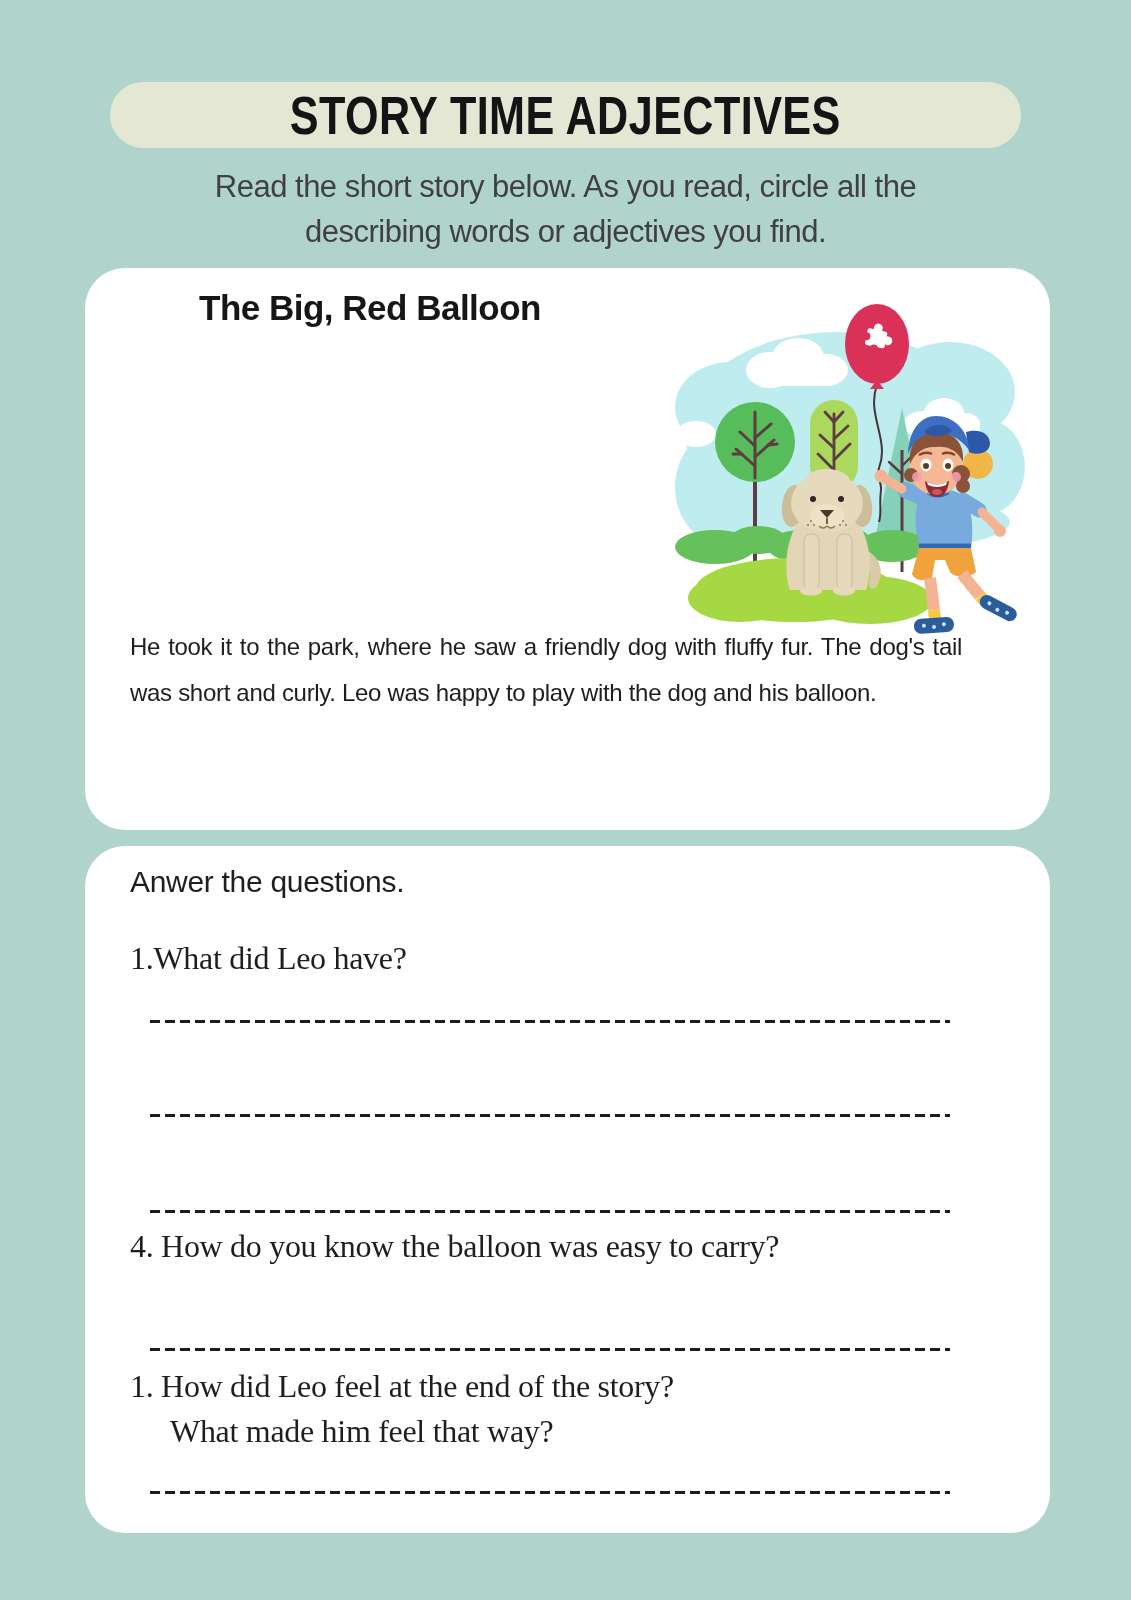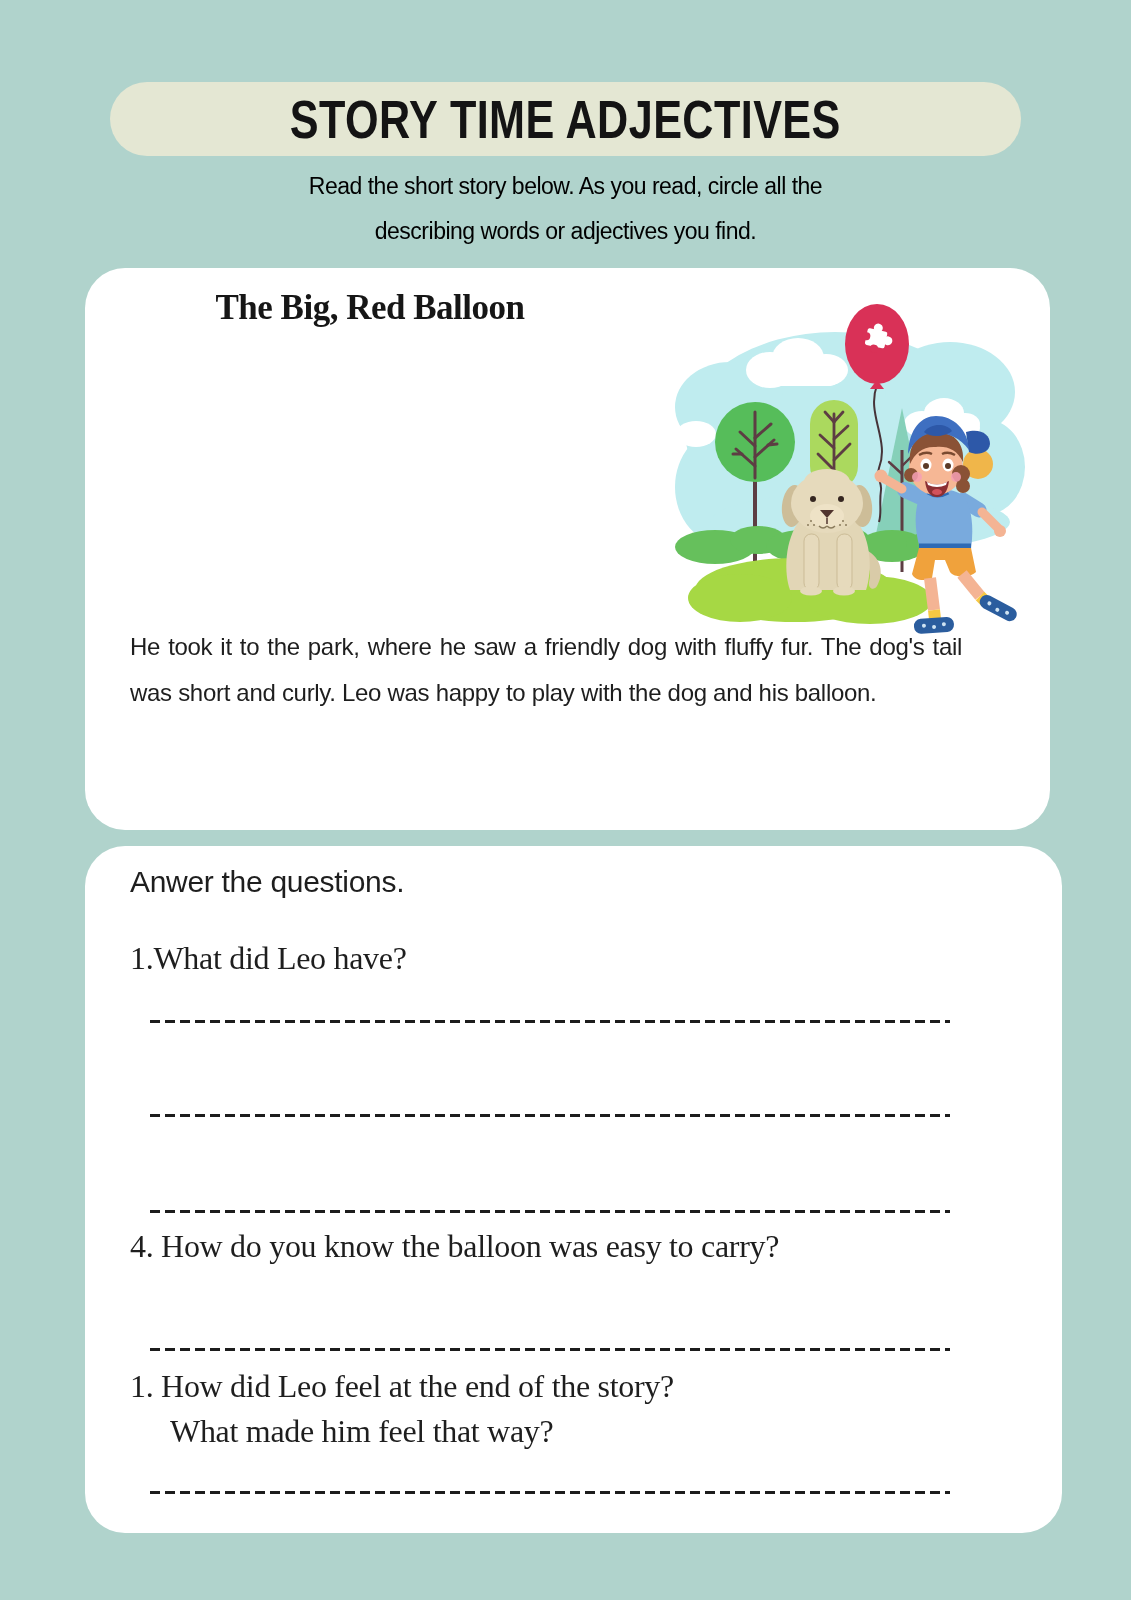--- a/index.html
+++ b/index.html
@@ -1,40 +1,40 @@
 <!DOCTYPE html>
 <html><head>
 <meta charset="utf-8">
 <style>
   html,body { margin:0; padding:0; background:#b0d3cc; }
   .page {
     position:relative; width:1131px; height:1600px; overflow:hidden;
     background:#b0d3cc; font-family:"Liberation Sans", sans-serif; color:#1e1e1e;
   }
   .title-pill {
-    position:absolute; left:110px; top:82px; width:911px; height:74px;
+    position:absolute; left:110px; top:82px; width:911px; height:66px;
     background:#e4e7d3; border-radius:37px;
     display:flex; align-items:center; justify-content:center;
   }
   .title-text {
     font-size:54px; font-weight:800; color:#141414; white-space:nowrap;
     transform:scaleX(0.8); letter-spacing:0.5px;
   }
   .subtitle {
     position:absolute; left:0; top:164px; width:100%;
-    text-align:center; font-size:23px; line-height:45px;
-    letter-spacing:-0.5px; color:#000000;
+    text-align:center; font-size:31px; line-height:45px;
+    letter-spacing:-0.5px; color:#404040;
   }
   .card { position:absolute; left:85px; width:965px; background:#ffffff; border-radius:40px; }
   .story-card { top:268px; height:562px; }
-  .q-card { top:846px; height:687px;padding-left:12px; }
+  .q-card { top:846px; height:687px; }
 
   .story-title {
     position:absolute; left:45px; top:20px; width:480px; text-align:center;
-    font-size:35px; font-weight:700; letter-spacing:-0.5px; color:#161616;font-family:Liberation Serif, serif;
+    font-size:35px; font-weight:700; letter-spacing:-0.5px; color:#161616;
   }
   .p1 {
     position:absolute; left:45px; top:72px; width:480px;
     font-size:29.5px; line-height:45.8px; text-align:justify; letter-spacing:-0.3px;
   }
   .p2 {
     position:absolute; left:45px; top:356px; width:832px;
     font-size:24px; line-height:45.5px; text-align:justify; letter-spacing:-0.3px;
   }
   .illustration { position:absolute; left:545px; top:14px; width:420px; height:360px; }

